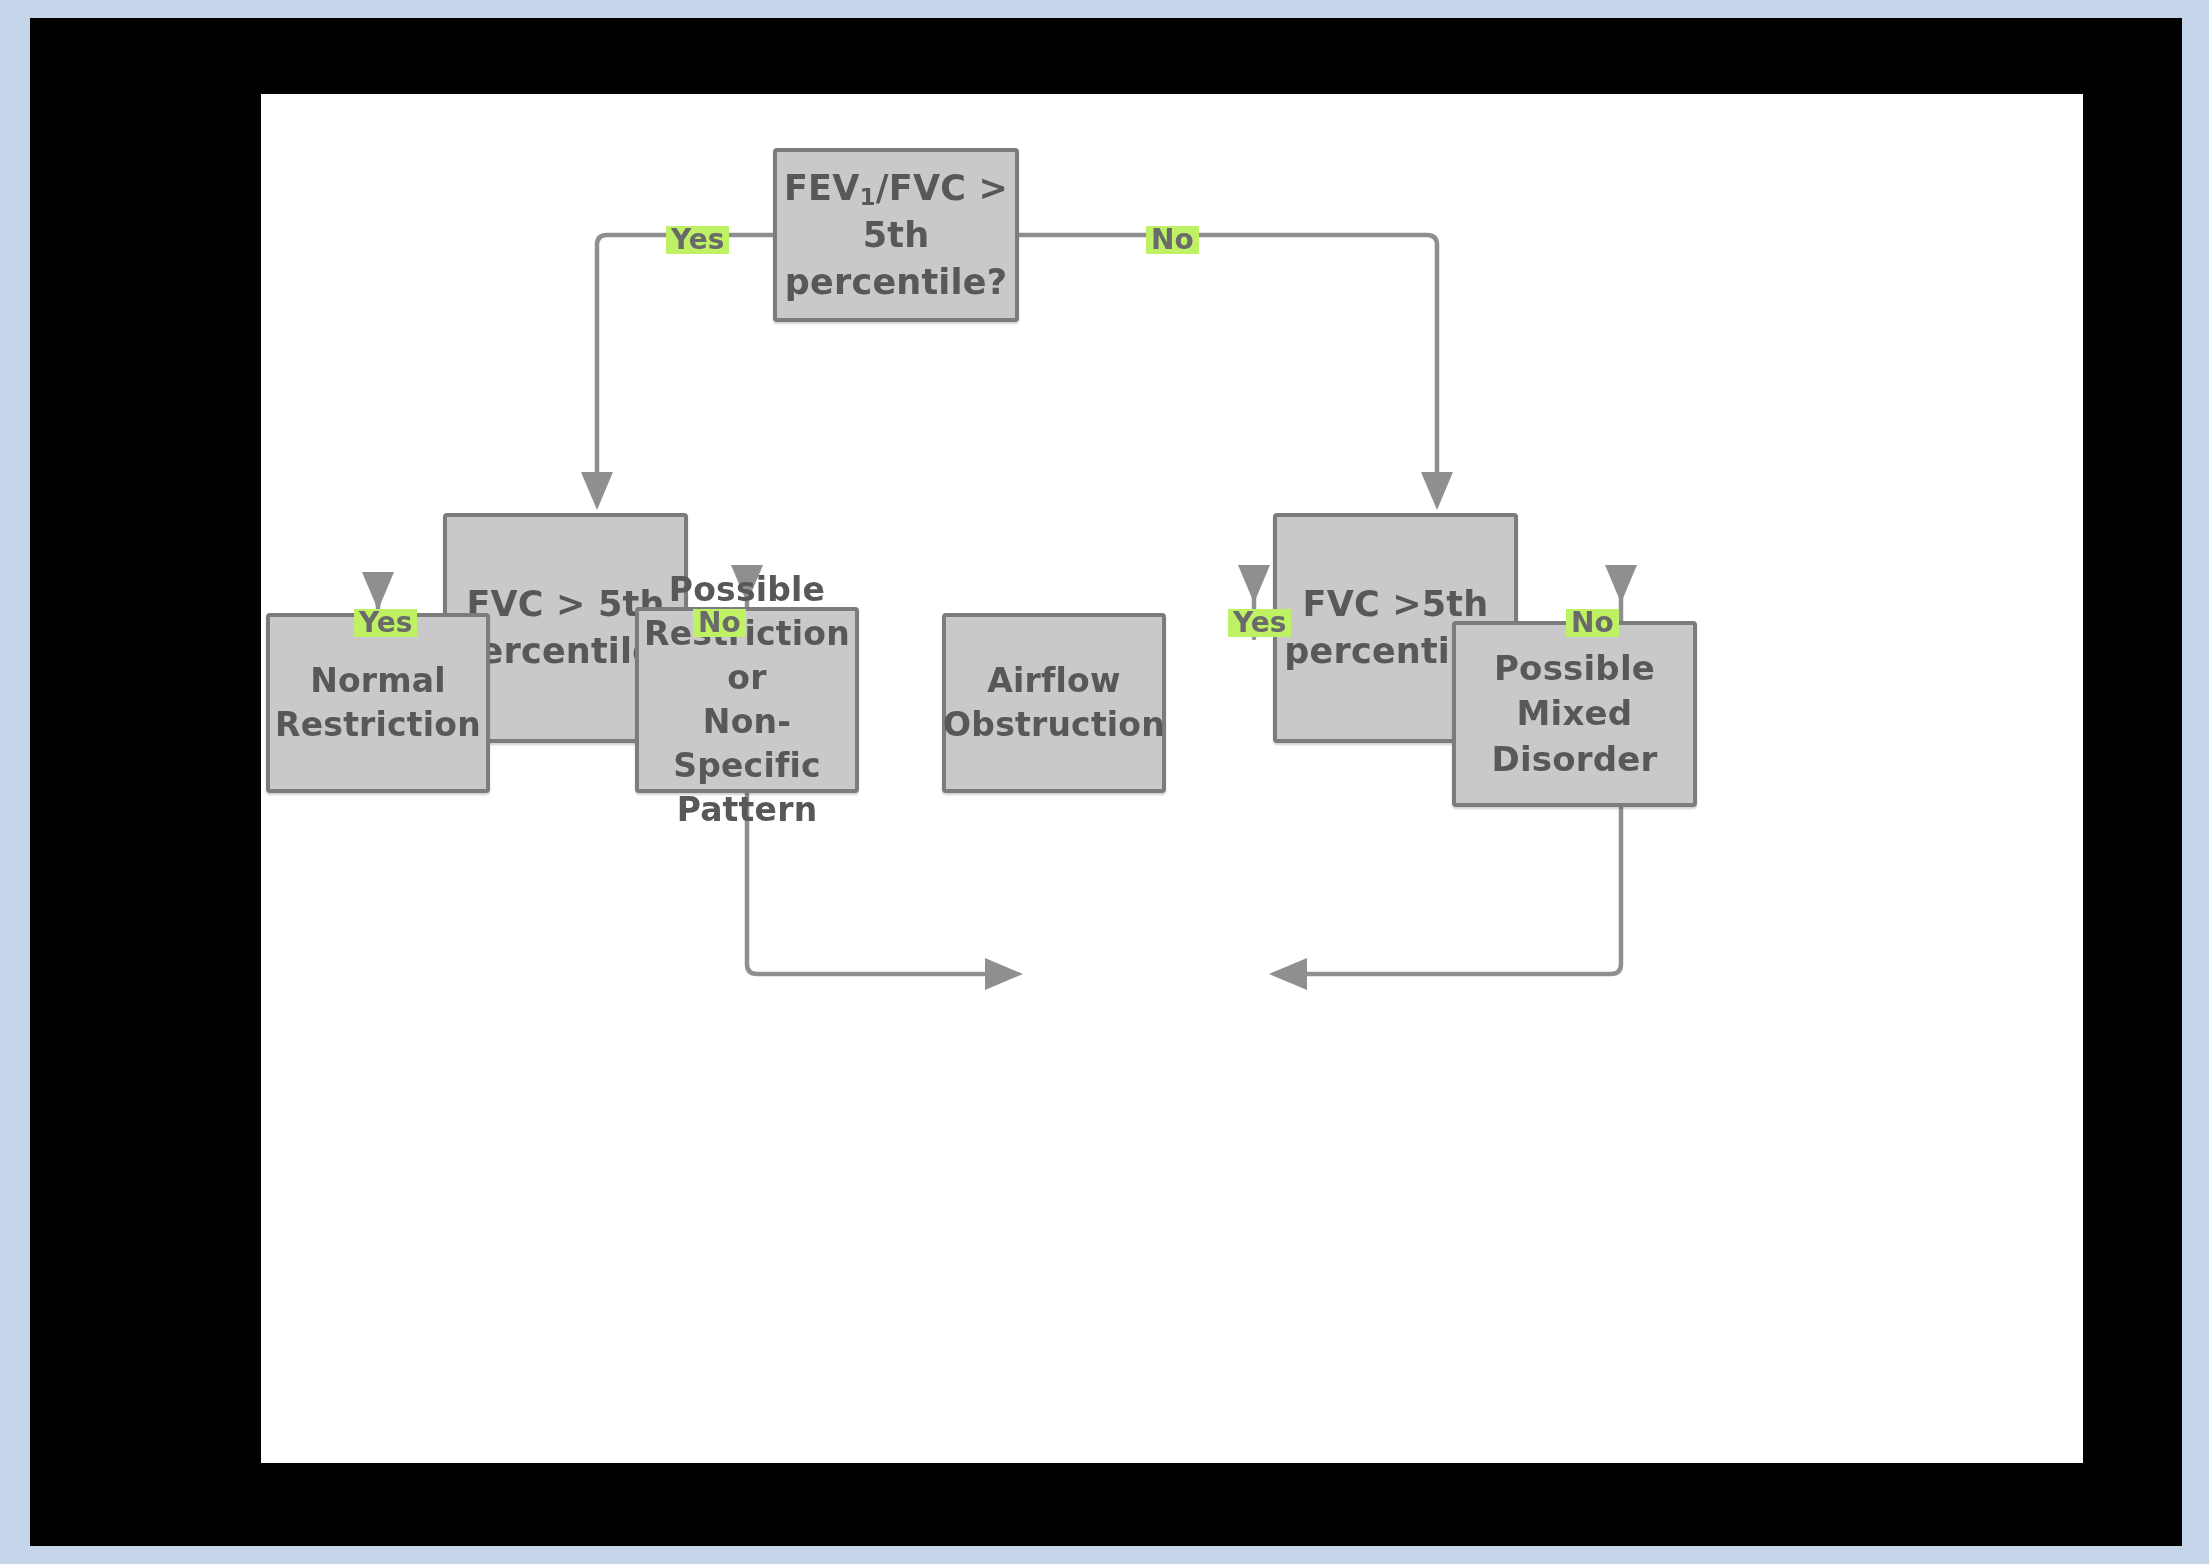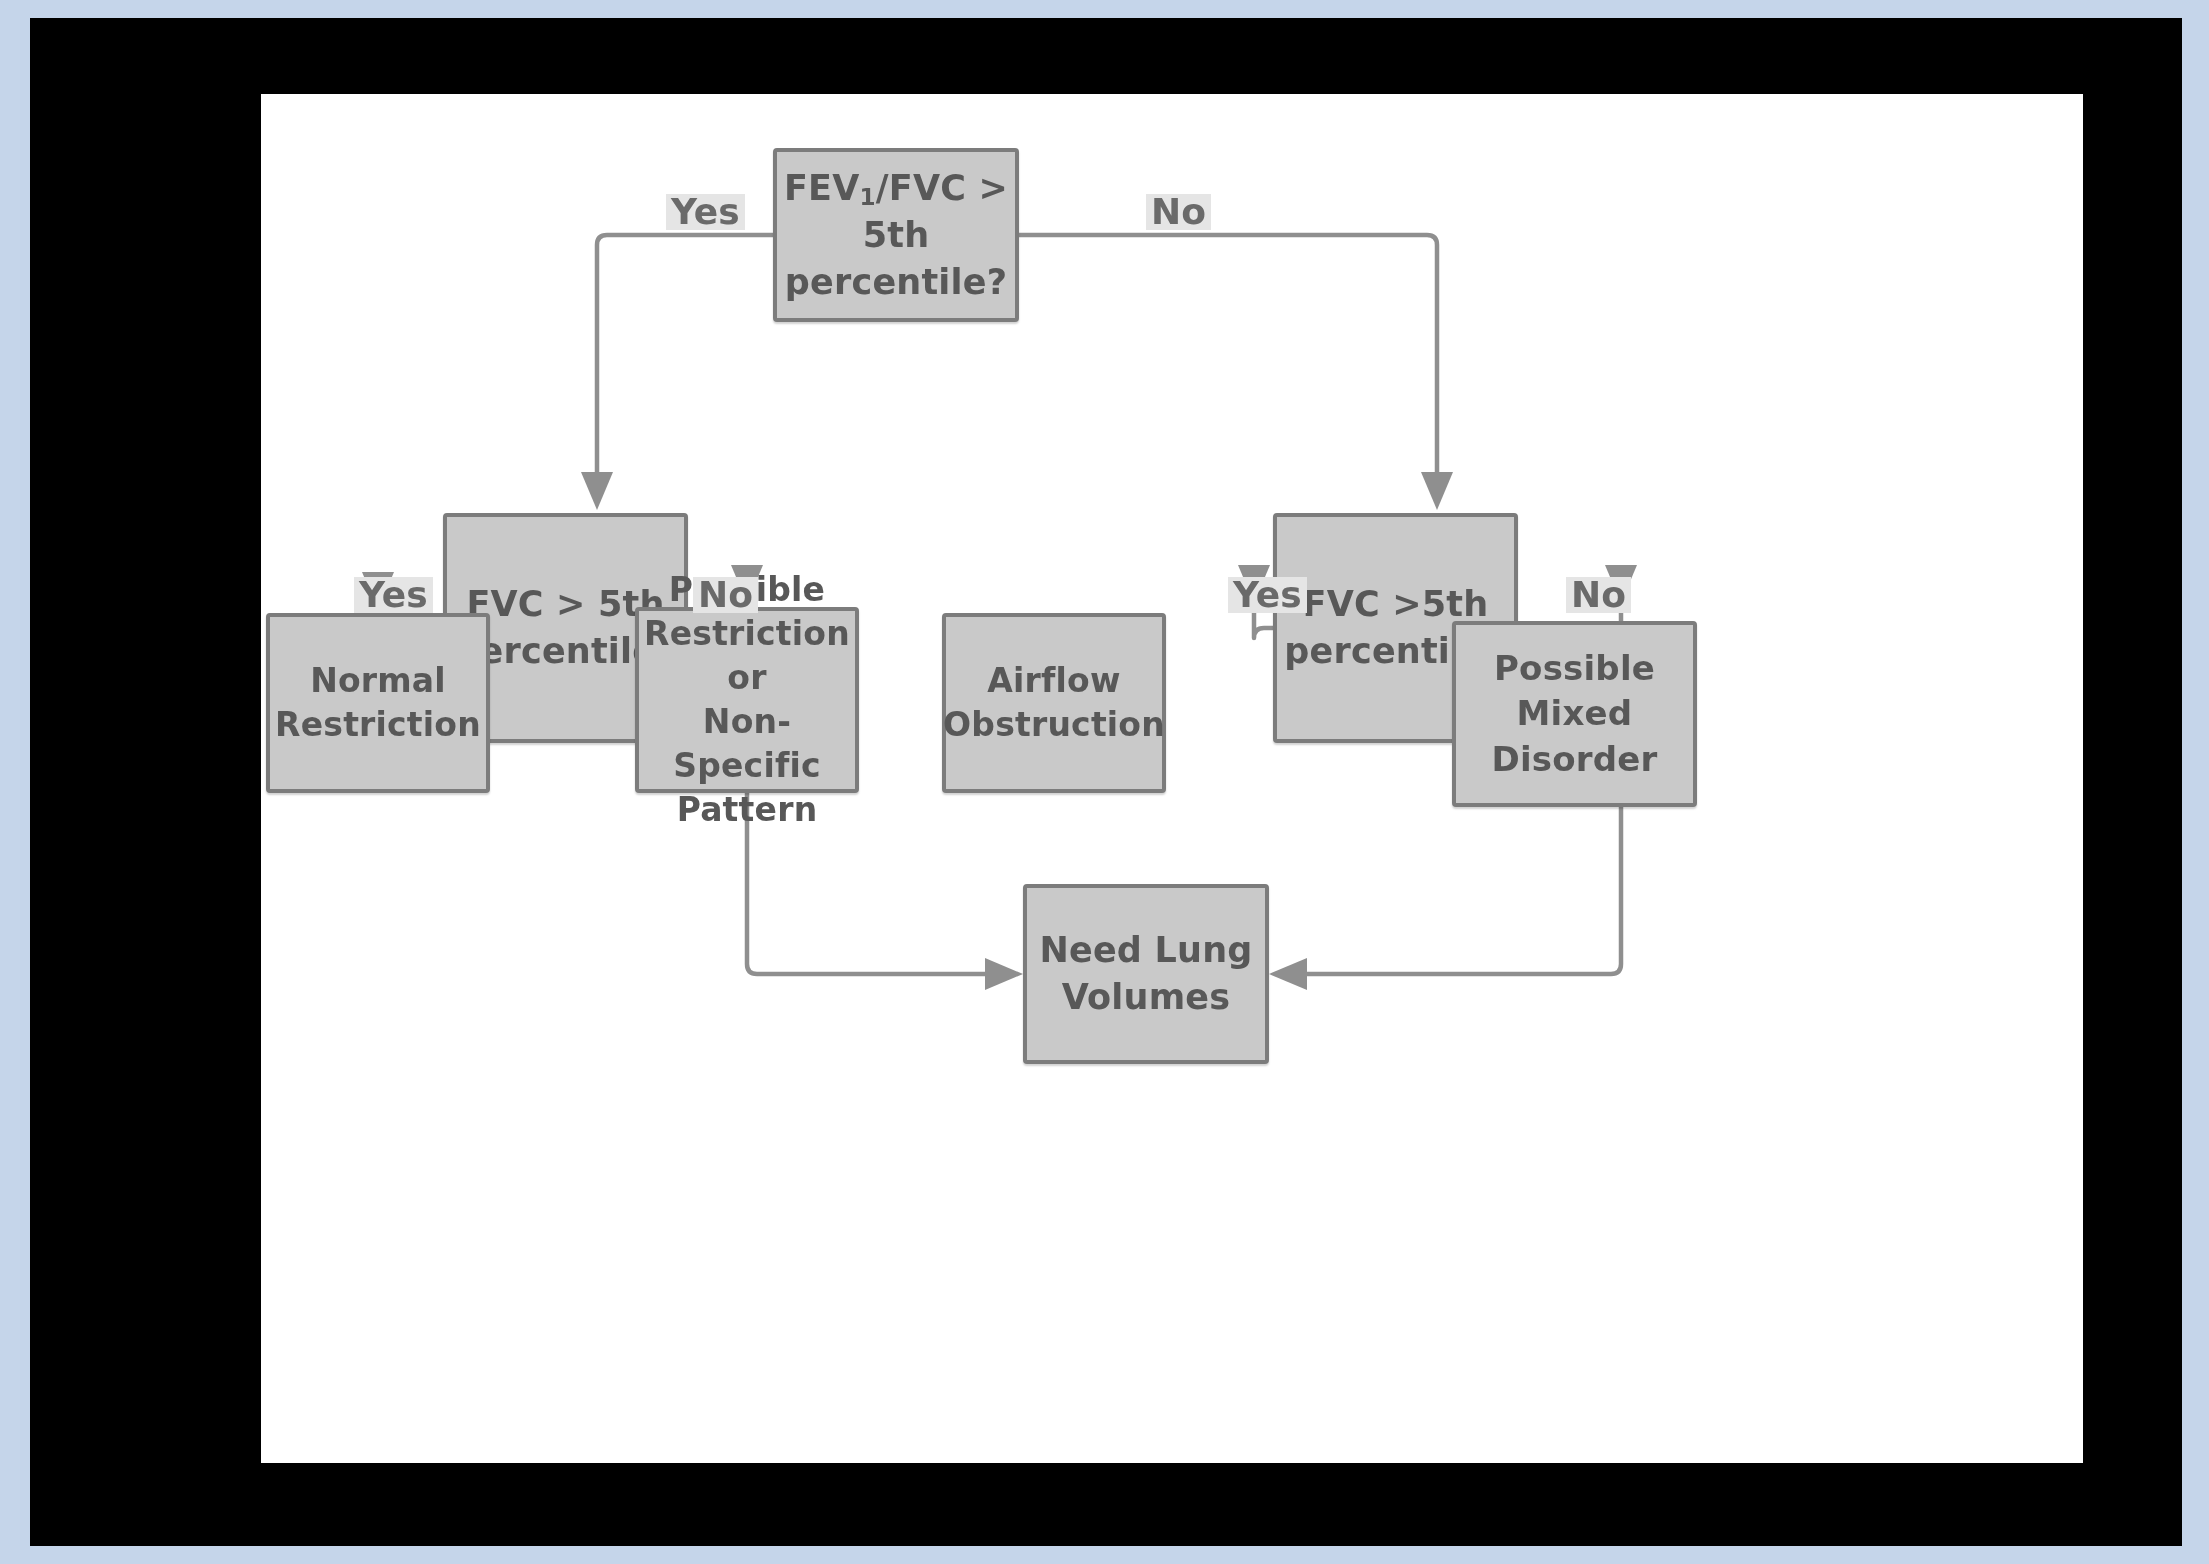--- a/index.html
+++ b/index.html
@@ -95,27 +95,28 @@
   #node-possible-mixed       { left: 1191px; top: 527px; width: 245px; height: 186px; font-size: 34px; }
   #node-need-lung-volumes    { left: 762px; top: 790px; width: 246px; height: 180px; font-size: 35px; }
 
   
   .row-results { position: absolute; left: 0; top: 0; width: 1822px; height: 1369px; }
 
   
   .edge-label {
     position: absolute;
     color: #6a6a6a;
-    font-size: 36px;
+    font-size: 28px;
     font-weight: bold;
     font-family: "DejaVu Sans", sans-serif;
-    background: #e5e5e5;
+    background: #bef264;
     padding: 0 5px;
     line-height: 1;
     white-space: nowrap;
+    margin-top: 32px;
   }
   #lbl-root-yes   { left: 405px;  top: 100px; }
   #lbl-root-no    { left: 885px;  top: 100px; }
   #lbl-left-yes   { left: 93px;   top: 483px; }
   #lbl-left-no    { left: 432px;  top: 483px; }
   #lbl-right-yes  { left: 967px;  top: 483px; }
   #lbl-right-no   { left: 1305px; top: 483px; }
 
   sub {
     font-size: 0.66em;
@@ -190,24 +191,20 @@
         <div class="node result" id="node-airflow-obstruction">
           <span class="node-text">Airflow
 Obstruction</span>
         </div>
 
         <div class="node result" id="node-possible-mixed">
           <span class="node-text">Possible Mixed
 Disorder</span>
         </div>
 
-        <div class="node" id="node-need-lung-volumes">
-          <span class="node-text">Need Lung
-Volumes</span>
-        </div>
       </div>
 
       <div class="edge-label" id="lbl-root-yes">Yes</div>
       <div class="edge-label" id="lbl-root-no">No</div>
       <div class="edge-label" id="lbl-left-yes">Yes</div>
       <div class="edge-label" id="lbl-left-no">No</div>
       <div class="edge-label" id="lbl-right-yes">Yes</div>
       <div class="edge-label" id="lbl-right-no">No</div>
 
     </div>

